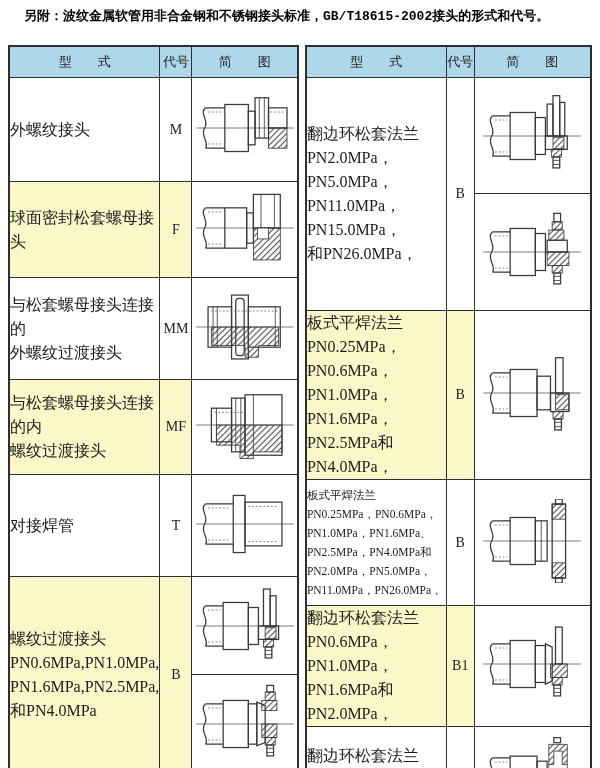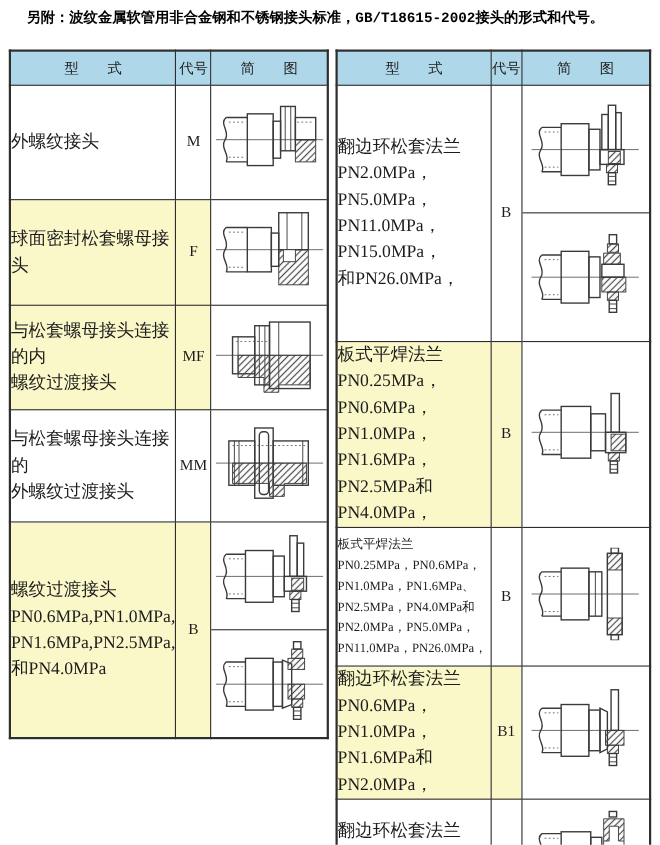--- a/index.html
+++ b/index.html
@@ -91,20 +91,44 @@
                 <rect x="36" y="26" width="26" height="48" stroke="#3a3a3a" stroke-width="1.5" fill="none"></rect>
                 <rect x="62" y="32" width="8" height="36" stroke="#3a3a3a" stroke-width="1.5" fill="none"></rect>
                 <rect x="70" y="10" width="32" height="40" stroke="#3a3a3a" stroke-width="1.5" fill="none"></rect>
                 <line x1="79" y1="10" x2="79" y2="50" stroke="#3a3a3a" stroke-width="1"></line>
                 <line x1="95" y1="10" x2="95" y2="50" stroke="#3a3a3a" stroke-width="1"></line>
                 <rect x="70" y="50" width="32" height="38" fill="url(#hp1)" stroke="#3a3a3a" stroke-width="1"></rect>
                 <rect x="75" y="50" width="13" height="13" fill="#fff" stroke="#3a3a3a" stroke-width="1"></rect>
               </svg>
           </td>
         </tr>
+        <tr style="height:102px">
+          <td class="type">与松套螺母接头连接的
+外螺纹过渡接头</td>
+          <td class="code">MM</td>
+          <td class="diag-cell">
+            <svg class="diag" viewBox="0 0 120 100">
+                <defs>
+                  <pattern id="hp2" width="5" height="5" patternUnits="userSpaceOnUse" patternTransform="rotate(45)">
+                    <line x1="2.5" y1="0" x2="2.5" y2="5" stroke="#4a4a4a" stroke-width="1.3"></line>
+                  </pattern>
+                </defs>
+                <line x1="2" y1="50" x2="118" y2="50" stroke="#3a3a3a" stroke-width="0.8"></line>
+                <rect x="16" y="26" width="28" height="48" stroke="#3a3a3a" stroke-width="1.5" fill="none"></rect>
+                <line x1="22" y1="26" x2="22" y2="74" stroke="#3a3a3a" stroke-width="1"></line>
+                <line x1="27" y1="26" x2="27" y2="74" stroke="#3a3a3a" stroke-width="1"></line>
+                <rect x="44" y="12" width="20" height="76" stroke="#3a3a3a" stroke-width="1.5" fill="none"></rect>
+                <rect x="49" y="16" width="10" height="68" rx="4" stroke="#3a3a3a" stroke-width="1.5" fill="none"></rect>
+                <rect x="64" y="26" width="38" height="48" stroke="#3a3a3a" stroke-width="1.5" fill="none"></rect>
+                <line x1="96" y1="26" x2="96" y2="74" stroke="#3a3a3a" stroke-width="1"></line>
+                <path d="M20 50 H100 V72 H76 V86 H60 V72 H20 Z" fill="url(#hp2)" stroke="#3a3a3a" stroke-width="1"></path>
+                <line x1="20" y1="31" x2="100" y2="31" stroke="#555" stroke-width="0.9" stroke-dasharray="2 2.5"></line>
+              </svg>
+          </td>
+        </tr>
         <tr style="height:95px">
           <td class="type hl">与松套螺母接头连接的内
 螺纹过渡接头</td>
           <td class="code hl">MF</td>
           <td class="diag-cell">
             <svg class="diag" viewBox="0 0 120 100">
                 <defs>
                   <pattern id="hp3" width="5" height="5" patternUnits="userSpaceOnUse" patternTransform="rotate(45)">
                     <line x1="2.5" y1="0" x2="2.5" y2="5" stroke="#4a4a4a" stroke-width="1.3"></line>
                   </pattern>
@@ -116,40 +140,38 @@
                 <line x1="49" y1="18" x2="49" y2="82" stroke="#3a3a3a" stroke-width="1"></line>
                 <line x1="55" y1="18" x2="55" y2="82" stroke="#3a3a3a" stroke-width="1"></line>
                 <rect x="60" y="14" width="44" height="72" stroke="#3a3a3a" stroke-width="1.5" fill="none"></rect>
                 <line x1="70" y1="14" x2="70" y2="86" stroke="#3a3a3a" stroke-width="1"></line>
                 <path d="M26 50 H104 V82 H70 V90 H54 V74 H26 Z" fill="url(#hp3)" stroke="#3a3a3a" stroke-width="1"></path>
                 <line x1="24" y1="35" x2="58" y2="35" stroke="#555" stroke-width="0.9" stroke-dasharray="2 2.5"></line>
               </svg>
           </td>
         </tr>
         <tr style="height:102px">
-          <td class="type">与松套螺母接头连接的
-外螺纹过渡接头</td>
-          <td class="code">MM</td>
-          <td class="diag-cell">
-            <svg class="diag" viewBox="0 0 120 100">
-                <defs>
-                  <pattern id="hp2" width="5" height="5" patternUnits="userSpaceOnUse" patternTransform="rotate(45)">
-                    <line x1="2.5" y1="0" x2="2.5" y2="5" stroke="#4a4a4a" stroke-width="1.3"></line>
-                  </pattern>
-                </defs>
-                <line x1="2" y1="50" x2="118" y2="50" stroke="#3a3a3a" stroke-width="0.8"></line>
-                <rect x="16" y="26" width="28" height="48" stroke="#3a3a3a" stroke-width="1.5" fill="none"></rect>
-                <line x1="22" y1="26" x2="22" y2="74" stroke="#3a3a3a" stroke-width="1"></line>
-                <line x1="27" y1="26" x2="27" y2="74" stroke="#3a3a3a" stroke-width="1"></line>
-                <rect x="44" y="12" width="20" height="76" stroke="#3a3a3a" stroke-width="1.5" fill="none"></rect>
-                <rect x="49" y="16" width="10" height="68" rx="4" stroke="#3a3a3a" stroke-width="1.5" fill="none"></rect>
-                <rect x="64" y="26" width="38" height="48" stroke="#3a3a3a" stroke-width="1.5" fill="none"></rect>
-                <line x1="96" y1="26" x2="96" y2="74" stroke="#3a3a3a" stroke-width="1"></line>
-                <path d="M20 50 H100 V72 H76 V86 H60 V72 H20 Z" fill="url(#hp2)" stroke="#3a3a3a" stroke-width="1"></path>
-                <line x1="20" y1="31" x2="100" y2="31" stroke="#555" stroke-width="0.9" stroke-dasharray="2 2.5"></line>
+          <td class="type">对接焊管</td>
+          <td class="code">T</td>
+          <td class="diag-cell">
+            <svg class="diag" viewBox="0 0 120 100">
+                <defs>
+                  <pattern id="hp4" width="5" height="5" patternUnits="userSpaceOnUse" patternTransform="rotate(45)">
+                    <line x1="2.5" y1="0" x2="2.5" y2="5" stroke="#4a4a4a" stroke-width="1.3"></line>
+                  </pattern>
+                </defs>
+                <line x1="2" y1="50" x2="118" y2="50" stroke="#3a3a3a" stroke-width="0.8"></line>
+                <path d="M 13 26 C 5 33 18 41 12 50 C 6 59 18 67 13 74" stroke="#3a3a3a" stroke-width="1.5" fill="none"></path>
+                <path d="M 13 26 H 46 M 13 74 H 46" stroke="#3a3a3a" stroke-width="1.5" fill="none"></path>
+                <line x1="16" y1="31" x2="43" y2="31" stroke="#555" stroke-width="0.9" stroke-dasharray="2 2.5"></line>
+                <line x1="16" y1="69" x2="43" y2="69" stroke="#555" stroke-width="0.9" stroke-dasharray="2 2.5"></line>
+                <rect x="46" y="16" width="14" height="68" stroke="#3a3a3a" stroke-width="1.5" fill="none"></rect>
+                <rect x="60" y="24" width="44" height="52" stroke="#3a3a3a" stroke-width="1.5" fill="none"></rect>
+                <line x1="64" y1="29" x2="100" y2="29" stroke="#555" stroke-width="0.9" stroke-dasharray="2 2.5"></line>
+                <line x1="64" y1="71" x2="100" y2="71" stroke="#555" stroke-width="0.9" stroke-dasharray="2 2.5"></line>
               </svg>
           </td>
         </tr>
         <tr>
           <td class="type hl">螺纹过渡接头
 PN0.6MPa,PN1.0MPa,
 PN1.6MPa,PN2.5MPa,
 和PN4.0MPa</td>
           <td class="code hl">B</td>
           <td class="diag-cell">

